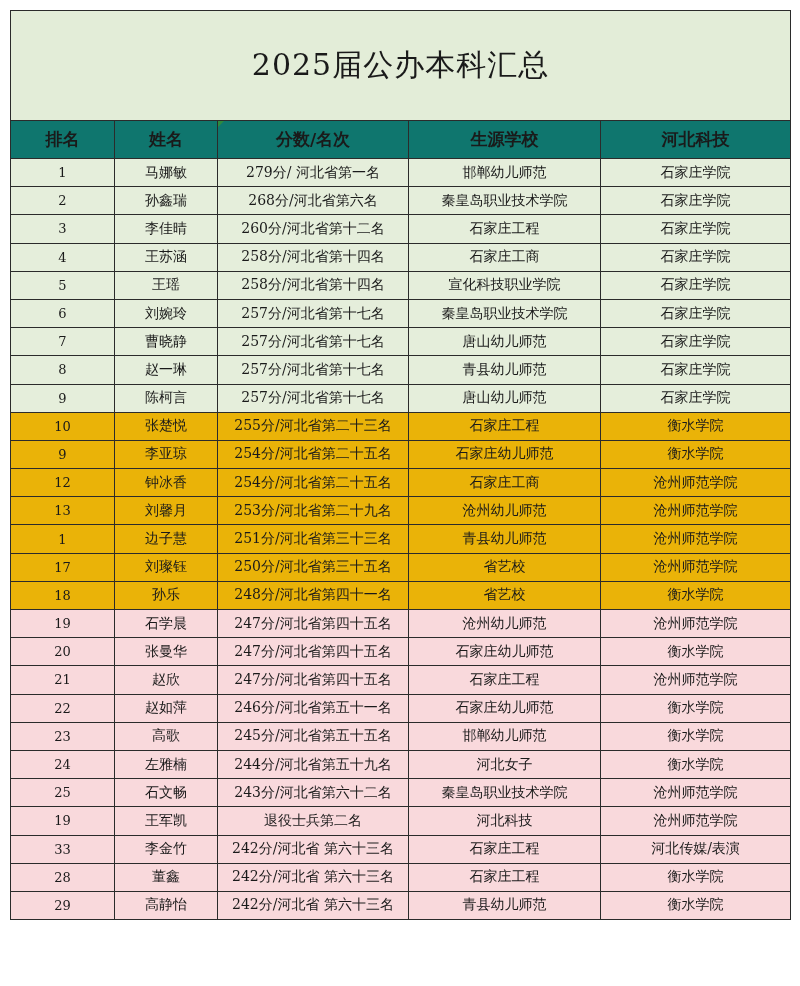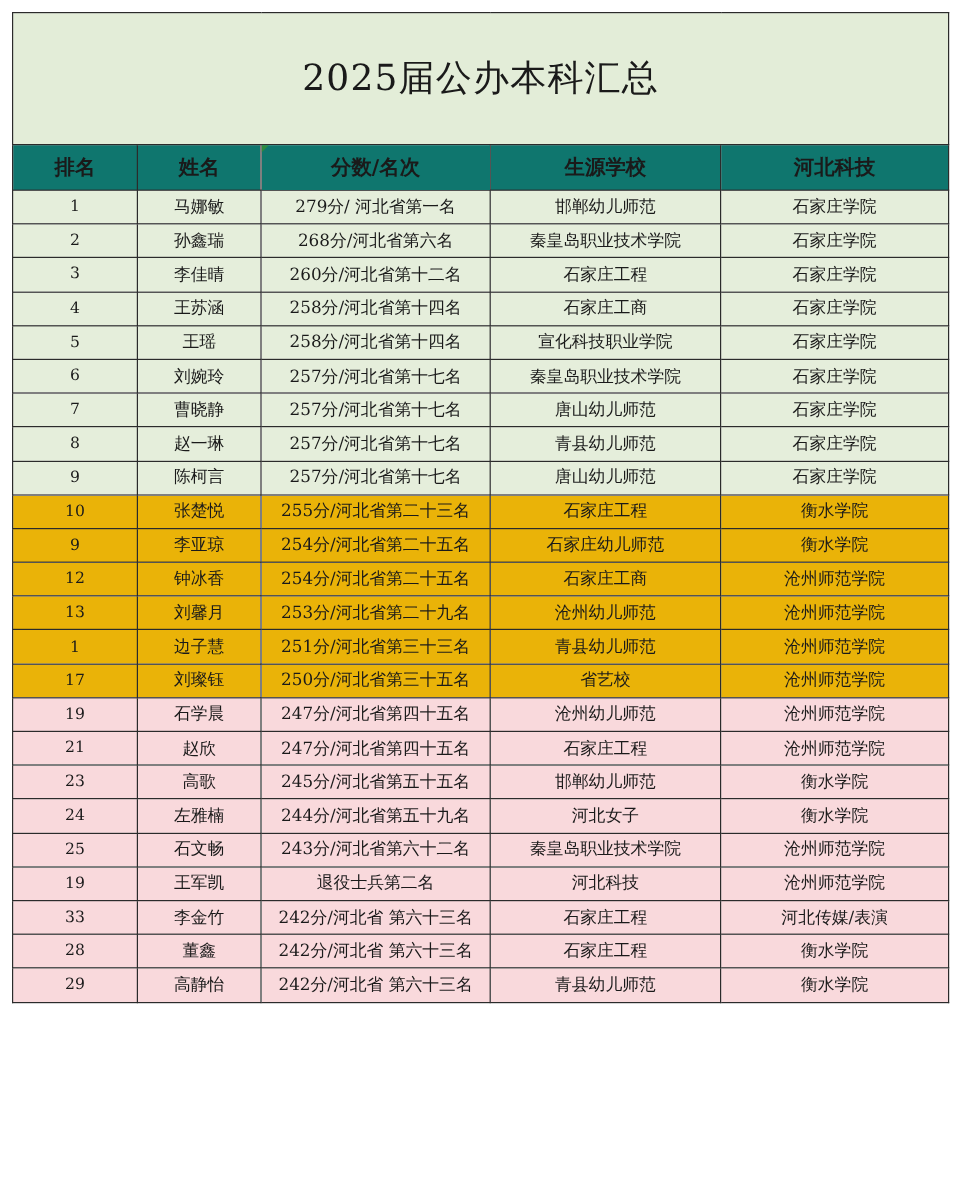--- a/index.html
+++ b/index.html
@@ -144,33 +144,54 @@
           <td>青县幼儿师范</td>
           <td>沧州师范学院</td>
         </tr>
         <tr class="yellow">
           <td class="rank">17</td>
           <td>刘璨钰</td>
           <td>250分/河北省第三十五名</td>
           <td>省艺校</td>
           <td>沧州师范学院</td>
         </tr>
+        <tr class="yellow">
+          <td class="rank">18</td>
+          <td>孙乐</td>
+          <td>248分/河北省第四十一名</td>
+          <td>省艺校</td>
+          <td>衡水学院</td>
+        </tr>
         <tr class="pink">
           <td class="rank">19</td>
           <td>石学晨</td>
           <td>247分/河北省第四十五名</td>
           <td>沧州幼儿师范</td>
           <td>沧州师范学院</td>
         </tr>
         <tr class="pink">
+          <td class="rank">20</td>
+          <td>张曼华</td>
+          <td>247分/河北省第四十五名</td>
+          <td>石家庄幼儿师范</td>
+          <td>衡水学院</td>
+        </tr>
+        <tr class="pink">
           <td class="rank">21</td>
           <td>赵欣</td>
           <td>247分/河北省第四十五名</td>
           <td>石家庄工程</td>
           <td>沧州师范学院</td>
+        </tr>
+        <tr class="pink">
+          <td class="rank">22</td>
+          <td>赵如萍</td>
+          <td>246分/河北省第五十一名</td>
+          <td>石家庄幼儿师范</td>
+          <td>衡水学院</td>
         </tr>
         <tr class="pink">
           <td class="rank">23</td>
           <td>高歌</td>
           <td>245分/河北省第五十五名</td>
           <td>邯郸幼儿师范</td>
           <td>衡水学院</td>
         </tr>
         <tr class="pink">
           <td class="rank">24</td>

